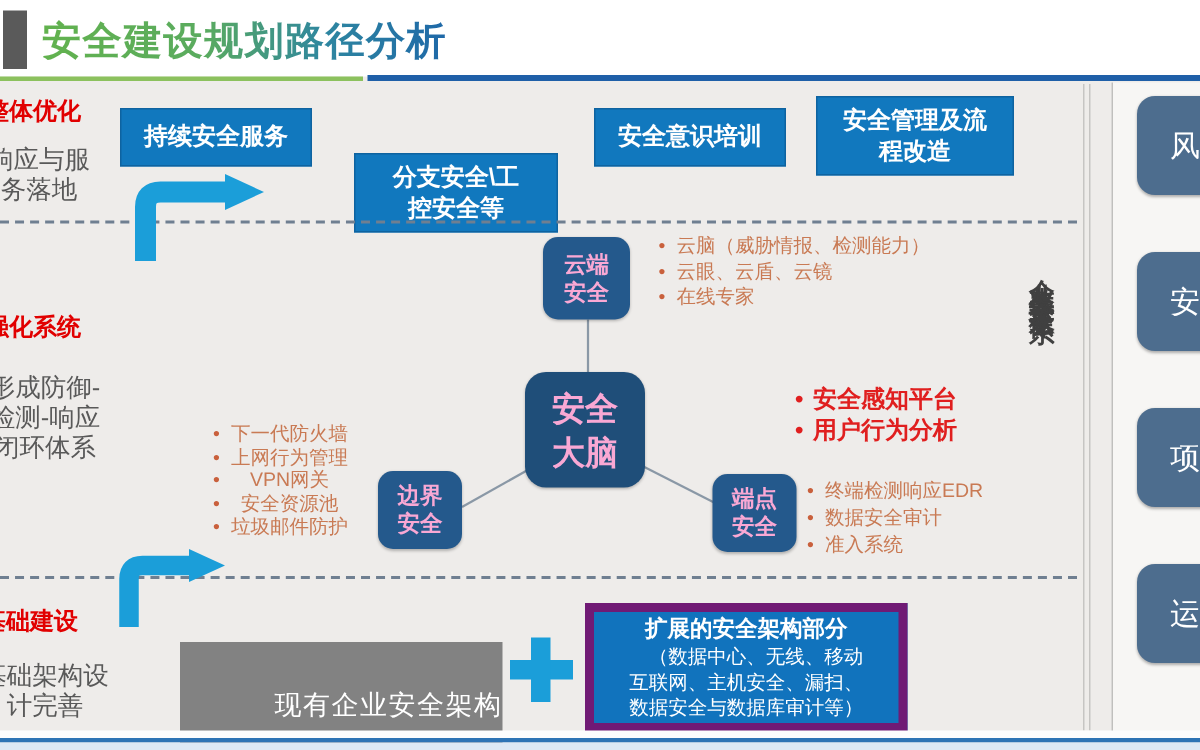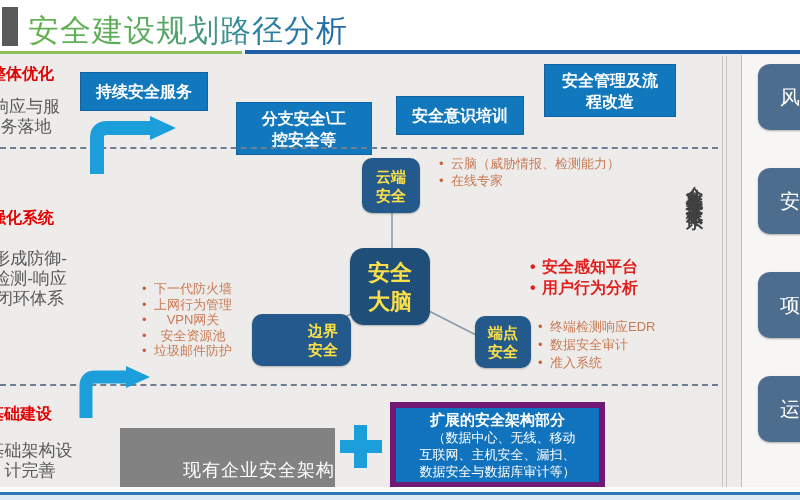--- a/index.html
+++ b/index.html
@@ -2,39 +2,39 @@
 <html><head>
 <meta charset="utf-8">
 <style>
   html,body{margin:0;padding:0;}
   body{width:800px;height:500px;overflow:hidden;font-family:"Liberation Sans","DejaVu Sans",sans-serif;}
   #slide{position:relative;width:800px;height:500px;background:#eeecea;overflow:hidden;}
 
   
   .titlebar{position:absolute;left:0;top:0;width:800px;height:51px;background:#ffffff;}
   .title-accent{position:absolute;left:2px;top:7px;width:16px;height:39px;background:#5a5a5a;}
-  .page-title{position:absolute;left:28px;top:10px;font-size:31px;font-weight:normal;letter-spacing:1px;
+  .page-title{position:absolute;left:28px;top:10px;font-size:26px;font-weight:bold;letter-spacing:1px;
     background:linear-gradient(90deg,#62b24e 0%,#5aab5f 40%,#2e86a0 70%,#1e68a8 100%);
     -webkit-background-clip:text;background-clip:text;color:transparent;}
   .underline-green{position:absolute;left:0;top:51px;width:242px;height:3px;background:#8cc15e;}
   .underline-blue{position:absolute;left:245px;top:50px;width:555px;height:4px;background:#1f5fa8;}
 
   
   .stage-label{position:absolute;font-size:16px;font-weight:bold;color:#e10000;white-space:nowrap;}
   .stage-desc{position:absolute;font-size:17px;color:#595959;white-space:pre-line;text-align:center;line-height:20px;}
 
   
   .abtn{position:absolute;background:#1178be;border:1px solid #0e63a0;color:#ffffff;font-size:16px;font-weight:bold;
     display:flex;align-items:center;justify-content:center;text-align:center;white-space:pre-line;line-height:21px;}
 
   
   .dash{position:absolute;left:0;width:718px;border-top:2px dashed #6f7f91;}
 
   
-  .node{position:absolute;background:#24598c;color:#fde047;font-weight:bold;border-radius:10px;
+  .node{position:absolute;background:#24598c;color:#f9a8d4;font-weight:bold;border-radius:10px;
     display:flex;align-items:center;justify-content:center;text-align:center;white-space:pre-line;
     font-size:15px;line-height:19px;box-shadow:0 1px 2px rgba(0,0,0,.25);}
   .node-brain{background:#1f4e79;border-radius:14px;font-size:22px;line-height:29px;}
 
   
   ul.blist{position:absolute;margin:0;padding:0;list-style:none;}
   ul.blist li{position:relative;padding-left:14px;color:#c97a54;font-size:13px;}
   ul.blist li::before{content:"•";position:absolute;left:2px;top:0;color:#c9603c;}
   ul.blist.red li{color:#e01f1f;font-weight:bold;font-size:16px;}
   ul.blist.red li::before{color:#e01f1f;}
@@ -94,47 +94,48 @@
 检测-响应
 闭环体系</div>
 
   <div class="stage-label" style="left:-12px;top:404px;">基础建设</div>
   <div class="stage-desc" style="left:-16px;top:441px;width:92px;">基础架构设
 计完善</div>
 
   <div class="abtn" style="left:80px;top:72px;width:126px;height:37px;">持续安全服务</div>
   <div class="abtn" style="left:236px;top:64px;width:134px;height:51px;margin-top:38px;">分支安全\工
 控安全等</div>
-  <div class="abtn" style="left:396px;top:72px;width:126px;height:37px;margin-top:24px;">安全意识培训</div>
+  <div class="abtn" style="left:396px;top:72px;width:126px;height:37px;">安全意识培训</div>
   <div class="abtn" style="left:544px;top:64px;width:130px;height:51px;">安全管理及流
 程改造</div>
 
   <div class="dash" style="top:147px;"></div>
   <div class="dash" style="top:384px;"></div>
 
   <svg style="position:absolute;left:78px;top:114px;" width="104" height="62" viewBox="0 0 104 62">
     <path d="M 19 60 L 19 24 Q 19 14 29 14 L 72 14" stroke="#1b9ed9" stroke-width="14" fill="none"></path>
     <polygon points="72,2 98,14 72,26" fill="#1b9ed9"></polygon>
   </svg>
   <svg style="position:absolute;left:60px;top:360px;" width="100" height="60" viewBox="0 0 100 60">
     <path d="M 26 58 L 26 26 Q 26 17 35 17 L 66 17" stroke="#1b9ed9" stroke-width="13" fill="none"></path>
     <polygon points="66,6 90,17 66,28" fill="#1b9ed9"></polygon>
   </svg>
 
   <div class="node" style="left:362px;top:158px;width:58px;height:55px;">云端
 安全</div>
   <div class="node node-brain" style="left:350px;top:248px;width:80px;height:77px;">安全
 大脑</div>
-  <div class="node" style="left:252px;top:314px;width:56px;height:52px;padding-left:43px;">边界
+  <div class="node" style="left:252px;top:314px;width:56px;height:52px;">边界
 安全</div>
   <div class="node" style="left:475px;top:316px;width:56px;height:52px;">端点
 安全</div>
 
   <ul class="blist lh17" style="left:437px;top:155px;">
     <li>云脑（威胁情报、检测能力）</li>
+    <li>云眼、云盾、云镜</li>
     <li>在线专家</li>
   </ul>
 
   <ul class="blist red lh21" style="left:528px;top:256px;">
     <li>安全感知平台</li>
     <li>用户行为分析</li>
   </ul>
 
   <ul class="blist lh16" style="left:140px;top:281px;font-size:13.5px;text-align:center;">
     <li>下一代防火墙</li>

